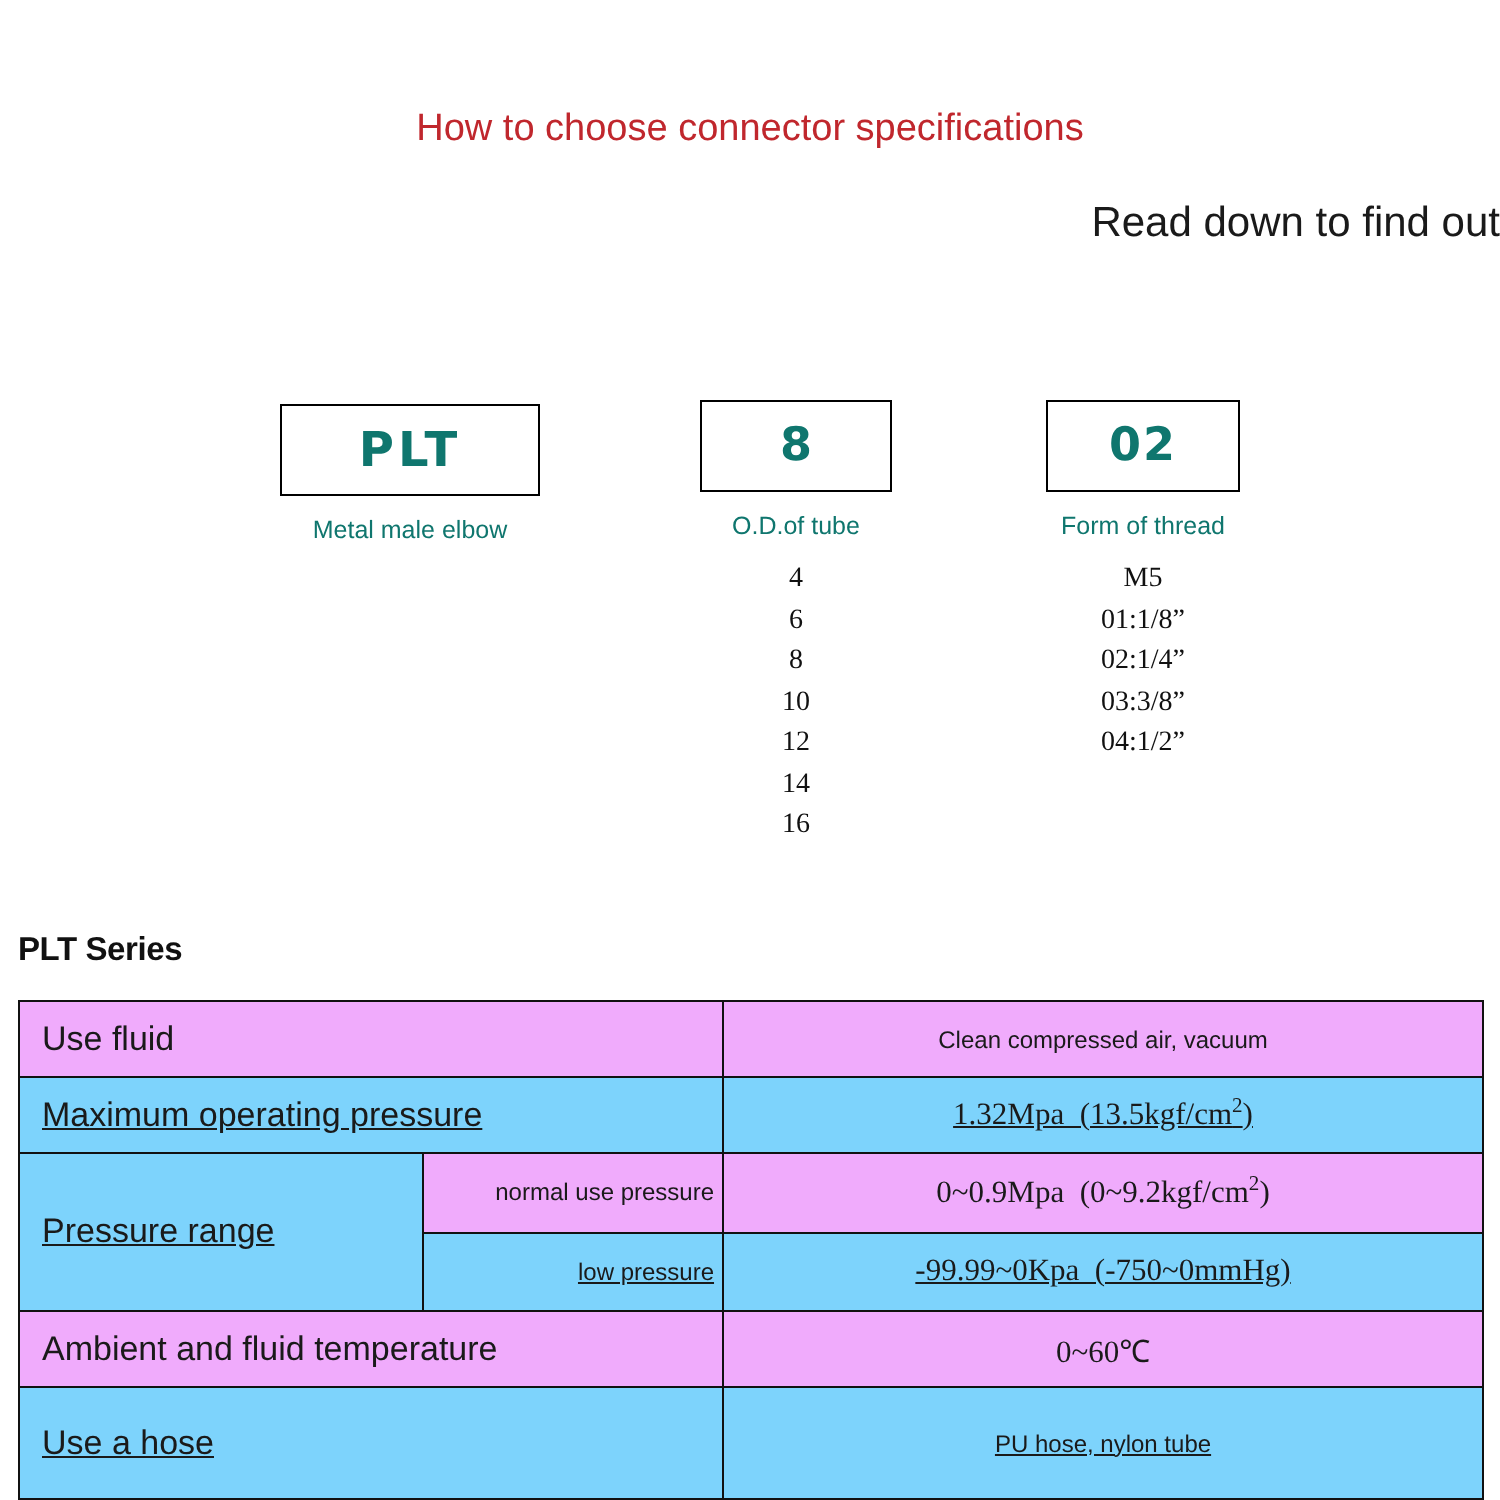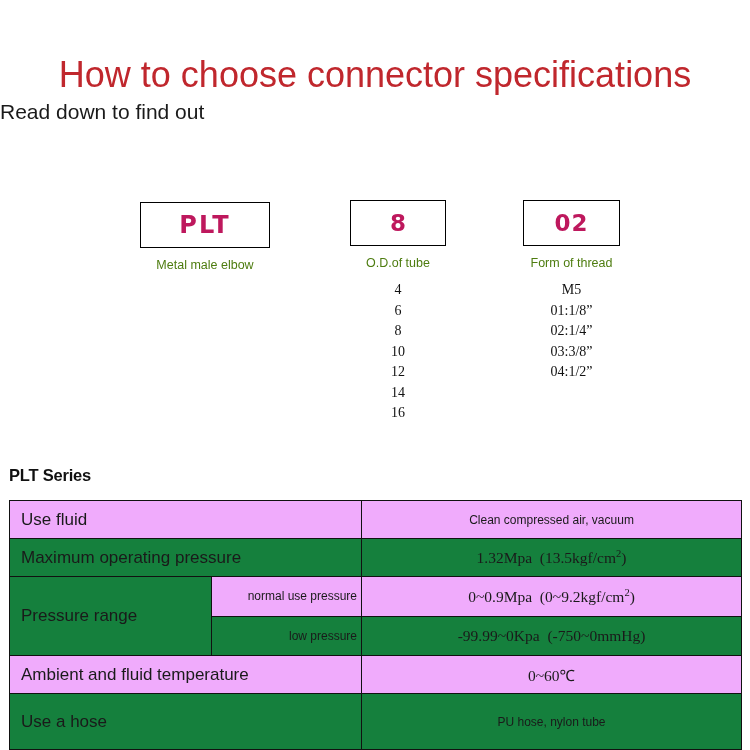--- a/index.html
+++ b/index.html
@@ -16,32 +16,32 @@
     overflow: hidden;
   }
 
   
   .title {
     position: absolute;
     top: 54px;
     left: 0;
     width: 750px;
     text-align: center;
-    font-size: 36px;
+    font-size: 19px;
     font-weight: 400;
     color: #c0272d;
     letter-spacing: 0px;
     white-space: nowrap;
   }
   .subtitle {
     position: absolute;
     top: 100px;
     left: 0;
     width: 750px;
-    text-align: left;
+    text-align: right;
     font-size: 21px;
     font-weight: 400;
     color: #1a1a1a;
   }
 
   
   .code-area {
     position: absolute;
     top: 0;
     left: 0;
@@ -49,32 +49,32 @@
     height: 460px;
   }
   .code-col {
     position: absolute;
   }
   .code-box {
     border: 1.6px solid #000;
     background: #fff;
     text-align: center;
     font-weight: bold;
-    color: #be185d;
+    color: #0f766e;
     display: flex;
     align-items: center;
     justify-content: center;
     font-family: "DejaVu Sans", sans-serif;
     letter-spacing: 2px;
   }
   .code-caption {
     text-align: center;
     font-size: 12.5px;
     margin-top: 10px;
-    color: #4d7c0f;
+    color: #0f766e;
     font-family: "Liberation Sans", sans-serif;
   }
   .code-list {
     text-align: center;
     margin-top: 10px;
     font-size: 14px;
     line-height: 20.5px;
     color: #111;
     font-family: "Liberation Serif", serif;
   }
@@ -126,21 +126,21 @@
   td.value {
     font-size: 15.5px;
     text-align: center;
     font-family: "Liberation Serif", serif;
   }
   td.value.big {
     font-size: 12px;
     font-family: "Liberation Sans", sans-serif;
   }
   .shade { background: #f0abfc; }
-  .plain { background: #15803d; }
+  .plain { background: #7dd3fc; text-decoration: underline; }
   sup { font-size: 0.68em; vertical-align: super; }
 </style>
 </head>
 <body>
 
 <div class="title">How to choose connector specifications</div>
 <div class="subtitle">Read down to find out</div>
 
 <div class="code-area">
 

